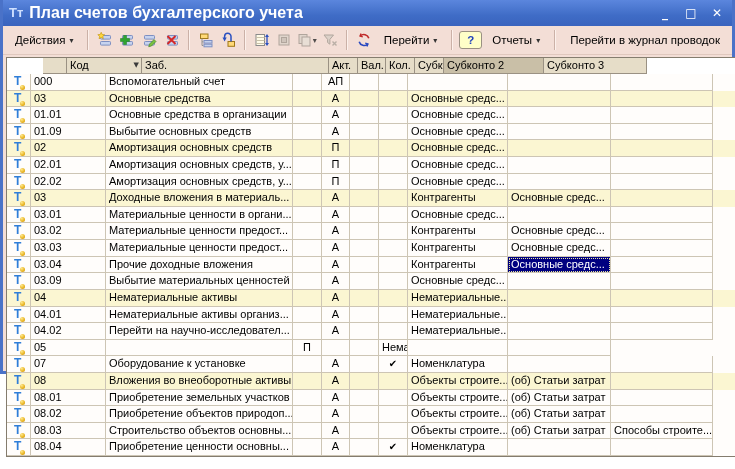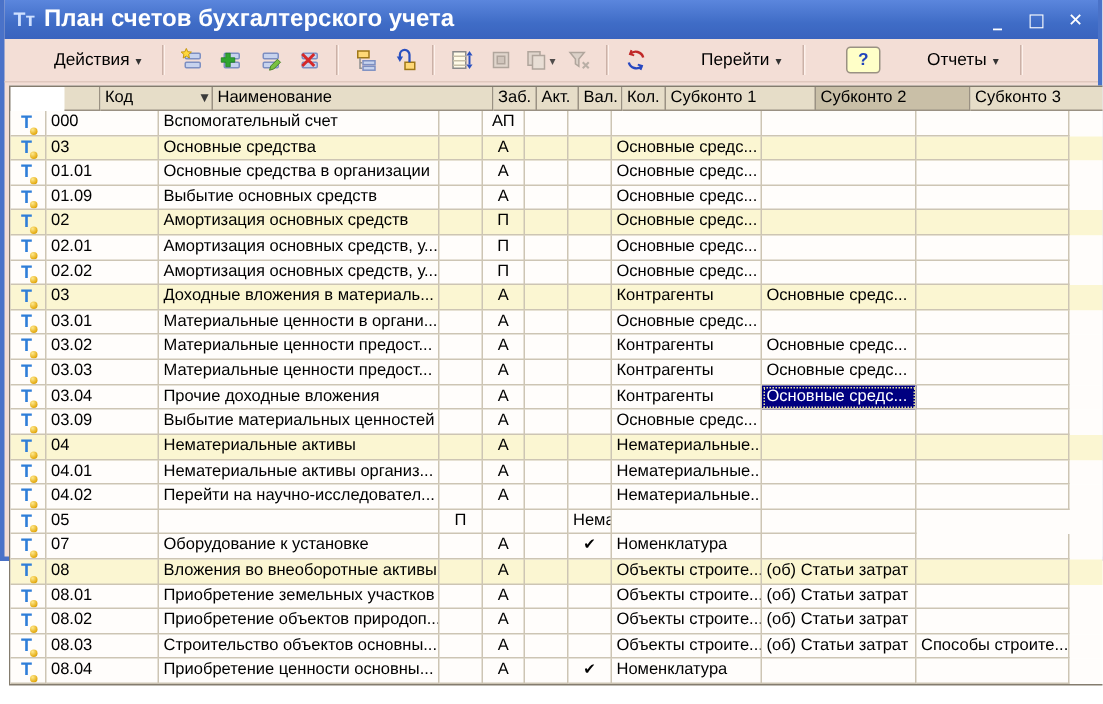--- a/index.html
+++ b/index.html
@@ -26,21 +26,21 @@
 
   
   .toolbar{
     height:29px; flex:0 0 29px;
     display:flex; align-items:center; padding:0 4px; gap:2px;
     border-bottom:1px solid #e0c8be;
   }
   .tb-btn,.tb-help{
     background:transparent; border:1px solid transparent; border-radius:2px;
     font-family:"Liberation Sans",sans-serif; font-size:11.5px; color:#000;
-    padding:3px 7px; white-space:nowrap; display:flex; align-items:center; gap:4px;margin-left:21px;
+    padding:3px 7px; white-space:nowrap; display:flex; align-items:center; gap:4px;
   }
   .tb-help{
     background:#ffffc8; border:1px solid #9a9183; border-radius:3px;
     color:#2244bb; font-weight:bold; padding:2px 7px;
   }
   .tb-icon{
     width:24px; height:24px; background:transparent; border:1px solid transparent; border-radius:2px;
     display:flex; align-items:center; justify-content:center; padding:0;
   }
   .tb-icon.disabled{ opacity:.85; }
@@ -193,34 +193,32 @@
           <path d="M5 1.4 L4 4.1 6.8 4.9" fill="none" stroke="#c02828" stroke-width="1.3"></path>
           <path d="M3.2 9.7 A5.2 5.2 0 0 0 11.8 12.1" fill="none" stroke="#2848c0" stroke-width="1.6"></path>
           <path d="M11 14.6 L12 11.9 9.2 11.1" fill="none" stroke="#2848c0" stroke-width="1.3"></path>
         </svg>
       </button>
       <button class="tb-btn">Перейти<span class="dd">▾</span></button>
       <div class="tb-sep"></div>
       <button class="tb-help">?</button>
       <button class="tb-btn">Отчеты<span class="dd">▾</span></button>
       <div class="tb-sep"></div>
+      <button class="tb-btn">Перейти в журнал проводок</button>
     </div>
 
   <div class="table-area">
     <div class="grid">
       <div class="thead">
           <div class="hcell">
             <span></span>
           </div>
           <div class="hcell">
             <span>Код</span>
             <span class="sort">▼</span>
-          </div>
-          <div class="hcell">
-            <span>Наименование</span>
           </div>
           <div class="hcell">
             <span>Заб.</span>
           </div>
           <div class="hcell">
             <span>Акт.</span>
           </div>
           <div class="hcell">
             <span>Вал.</span>
           </div>

